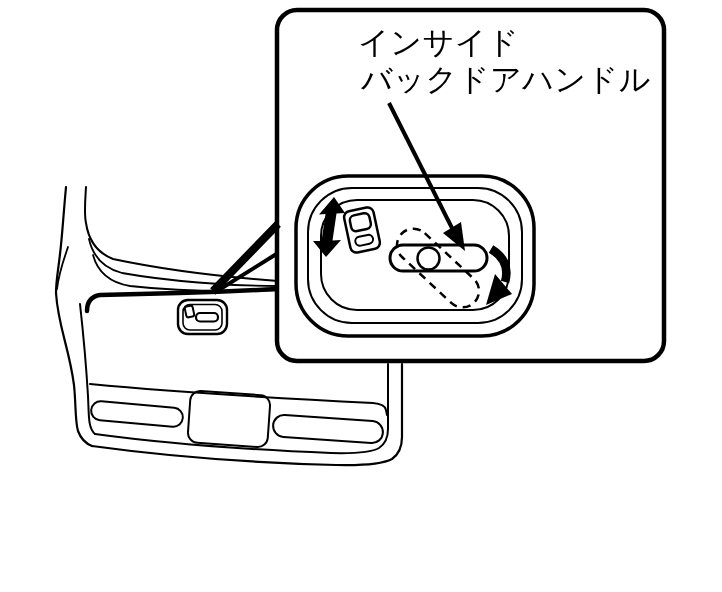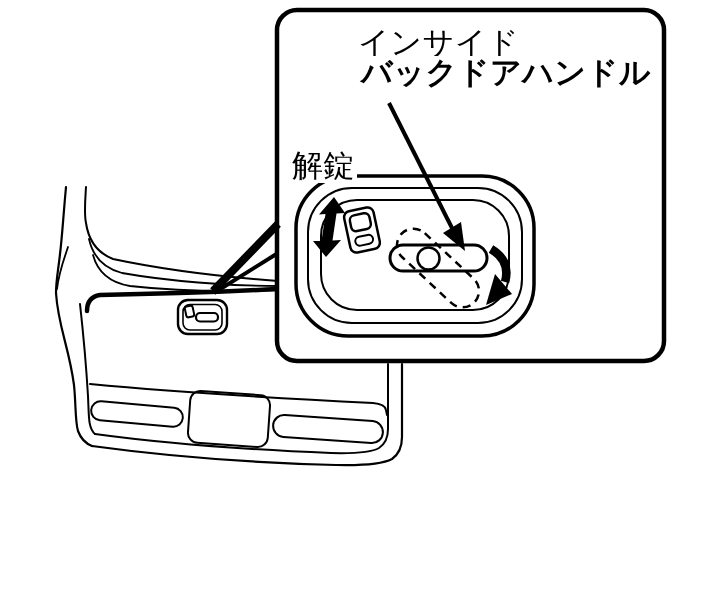--- a/index.html
+++ b/index.html
@@ -89,17 +89,16 @@
     </g>
 
     <g>
       <path stroke="#000000" stroke-width="4" d="M389,103 L456,236"></path>
       <polygon fill="#000000" stroke="none" points="465,251 443,233 461,222"></polygon>
     </g>
   </svg>
 
   <div class="jp-label" style="left:356px; top:26px;">インサイド</div>
 
-  <div class="jp-label" style="left:359px; top:56px;font-weight:bold;">バックドアハンドル</div>
+  <div class="jp-label" style="left:359px; top:63px;">バックドアハンドル</div>
 
-  <div class="jp-label" style="left:290px; top:149px;">解錠</div>
 
 </div>
 
 </body></html>

